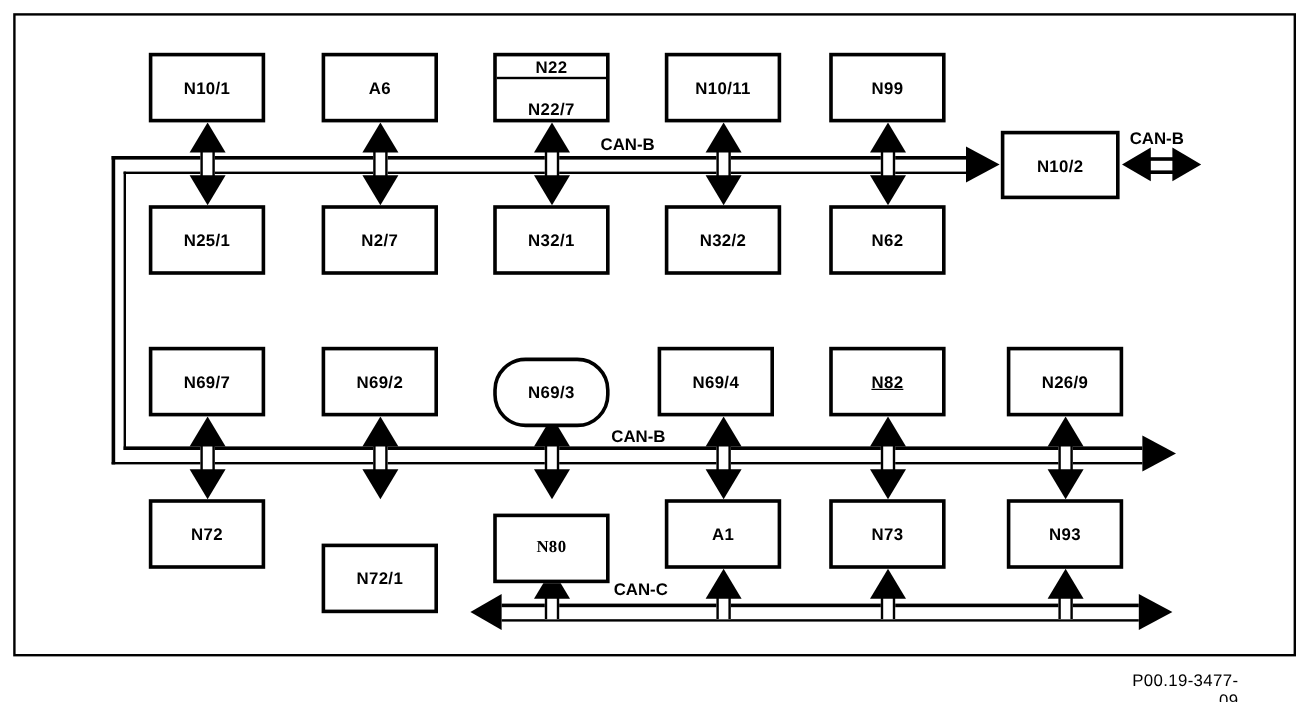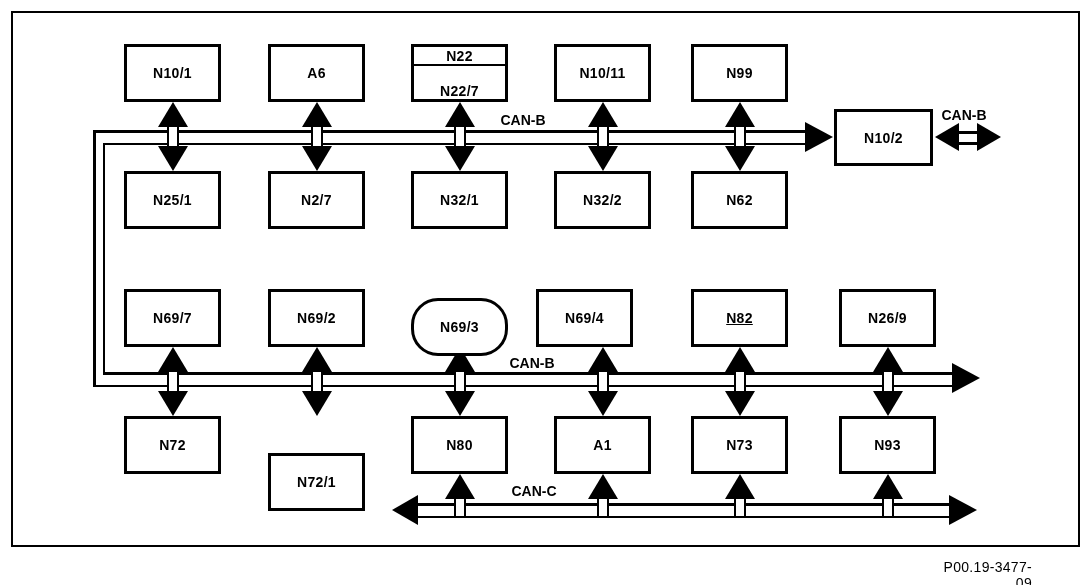--- a/index.html
+++ b/index.html
@@ -114,36 +114,36 @@
       </div>
       <div class="node" style="left: 124px; top: 289px;">
         <div class="lbl">N69/7</div>
       </div>
       <div class="node" style="left: 268px; top: 289px; justify-content: flex-end;">
         <div class="lbl">N69/2</div>
       </div>
       <div class="node" style="left: 411px; top: 298px; border-radius: 27px;">
         <div class="lbl">N69/3</div>
       </div>
-      <div class="node" style="left: 536px; top: 289px;">
+      <div class="node" style="left: 548px; top: 289px;">
         <div class="lbl">N69/4</div>
       </div>
       <div class="node" style="left: 691px; top: 289px; text-decoration: underline;">
         <div class="lbl">N82</div>
       </div>
       <div class="node" style="left: 839px; top: 289px;">
         <div class="lbl">N26/9</div>
       </div>
       <div class="node" style="left: 124px; top: 416px;">
         <div class="lbl">N72</div>
       </div>
       <div class="node" style="left: 268px; top: 416px; margin-top: 37px;">
         <div class="lbl">N72/1</div>
       </div>
-      <div class="node" style="left: 411px; top: 416px;">
+      <div class="node" style="left: 411px; top: 428px; font-family: Liberation Serif, serif;">
         <div class="lbl">N80</div>
       </div>
       <div class="node" style="left: 554px; top: 416px;">
         <div class="lbl">A1</div>
       </div>
       <div class="node" style="left: 691px; top: 416px;">
         <div class="lbl">N73</div>
       </div>
       <div class="node" style="left: 839px; top: 416px;">
         <div class="lbl">N93</div>

